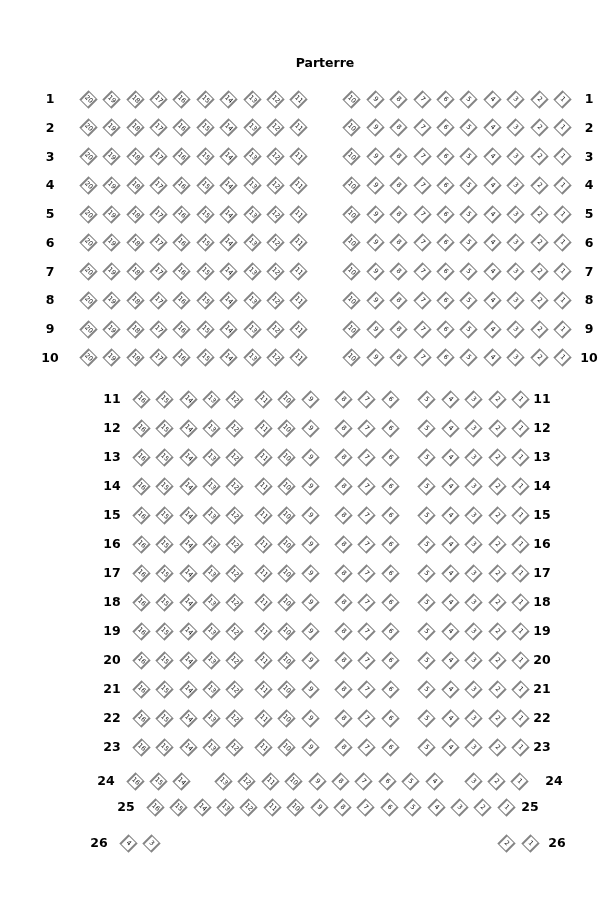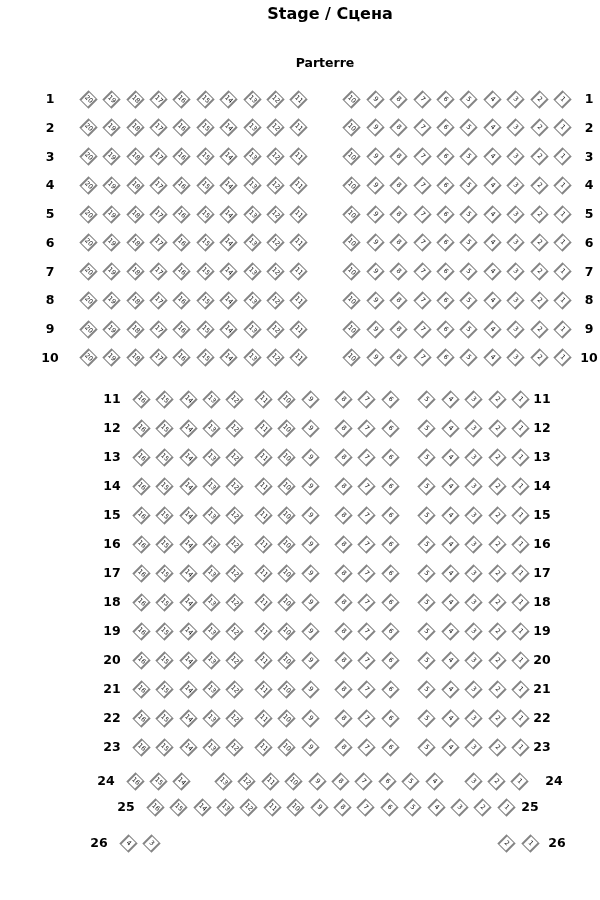--- a/index.html
+++ b/index.html
@@ -28,21 +28,20 @@
   }
   .seat .sn{
     font-size:6.5px;line-height:1;color:#141414;white-space:nowrap;
     font-family:"DejaVu Sans","Liberation Sans",sans-serif;
   }
 </style>
 </head>
 <body>
 
 <div id="stage-root">
-  <div class="title">Stage / Сцена</div>
   <div class="section-label">Parterre</div>
   <div id="seat-map">
       <div class="rlabel" style="left: 50px; top: 99.2px;">1</div>
       <div class="seat" style="left: 81.8px; top: 92.7px; border-color: rgb(133, 133, 133); background: rgb(255, 255, 255);">
         <span class="sn" style="color: rgb(20, 20, 20);">20</span>
       </div>
       <div class="seat" style="left: 105.2px; top: 92.7px; border-color: rgb(133, 133, 133); background: rgb(255, 255, 255);">
         <span class="sn" style="color: rgb(20, 20, 20);">19</span>
       </div>
       <div class="seat" style="left: 128.6px; top: 92.7px; border-color: rgb(133, 133, 133); background: rgb(255, 255, 255);">

